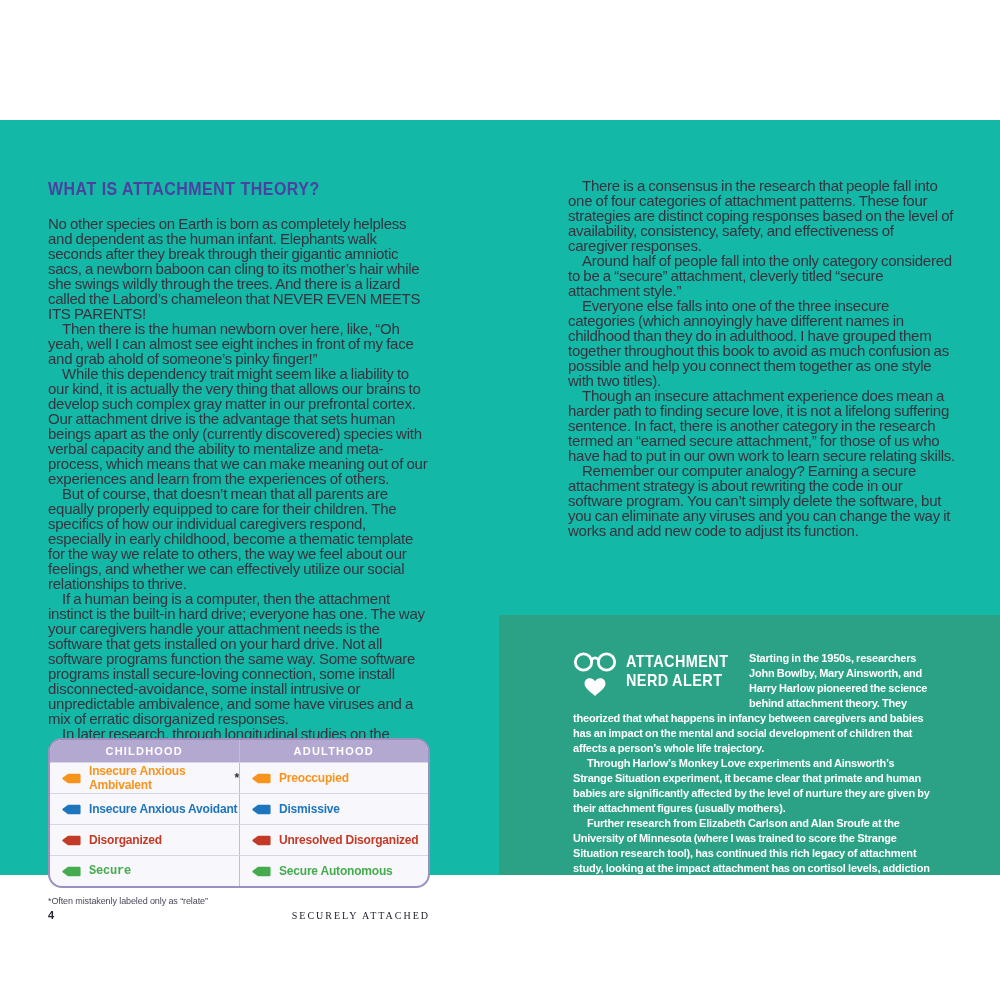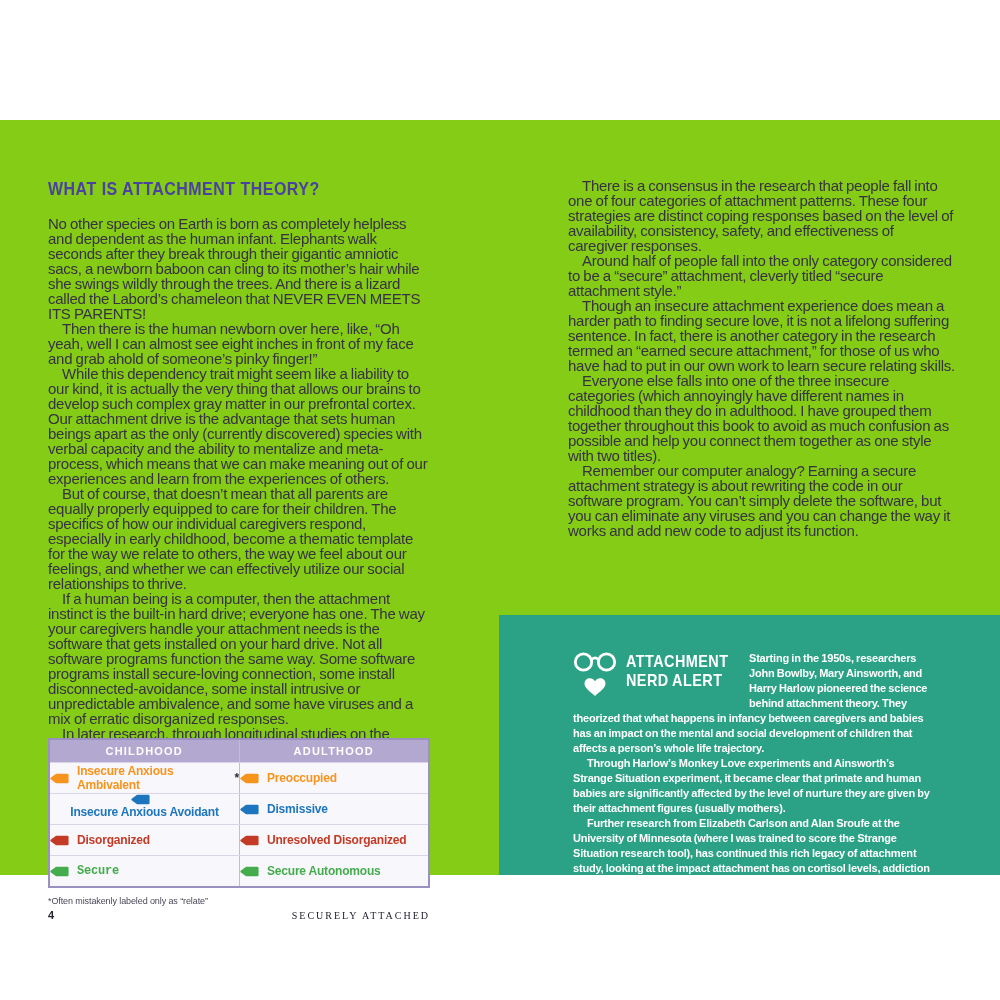--- a/index.html
+++ b/index.html
@@ -16,30 +16,30 @@
   .page-title{
     margin:0 0 16px 0;font-size:19px;font-weight:bold;letter-spacing:0.6px;
     transform:scaleX(0.84);transform-origin:left center;white-space:nowrap;
   }
   .bodytext{font-size:15px;line-height:15px;color:#37323f;letter-spacing:-0.25px;word-spacing:-0.6px;}
   .bodytext p{margin:0;}
   .bodytext p.indent{text-indent:14px;}
   
   .table-block{position:absolute;left:0px;top:560px;width:382px;}
   .styles-table{
-    width:382px;border:2px solid #9b91c0;border-radius:0;overflow:hidden;
+    width:382px;border:2px solid #9b91c0;border-radius:14px;overflow:hidden;
     background:#f8f7fb;box-sizing:border-box;
   }
   .t-head{display:flex;height:22px;}
   .t-head .cell{
     width:50%;display:flex;align-items:center;justify-content:center;
     color:#ffffff;font-weight:bold;font-size:11px;letter-spacing:1.2px;
   }
   .t-row{display:flex;height:30px;border-top:1px solid #d9d5e6;}
-  .t-row .cell{width:50%;display:flex;align-items:center;padding-left:0;box-sizing:border-box;
+  .t-row .cell{width:50%;display:flex;align-items:center;padding-left:12px;box-sizing:border-box;
     font-weight:bold;font-size:12px;letter-spacing:-0.2px;}
   .cell.col2{border-left:1px solid #c3bbd8;}
   .t-head .cell.col2{border-left:1px solid #c3bbd8;}
   .tag-icon{flex:0 0 auto;margin-right:8px;display:inline-block;}
   .marker{color:#2f2b38;font-weight:bold;}
   .footnote{margin-top:8px;font-size:9px;color:#4c4757;letter-spacing:-0.1px;}
   .footer-row{margin-top:3px;display:flex;justify-content:space-between;align-items:baseline;}
   .page-num{font-size:11px;font-weight:bold;color:#26222f;}
   .running-footer{
     font-family:"Liberation Serif", serif;font-weight:normal;font-size:10px;
@@ -58,21 +58,21 @@
   .alert-head{float:left;width:176px;height:56px;display:flex;gap:9px;}
   .alert-title{margin-top:1px;}
   .alert-title .line{
     font-size:17px;font-weight:bold;line-height:19px;letter-spacing:0.5px;
     transform:scaleX(0.85);transform-origin:left center;white-space:nowrap;
   }
 </style>
 </head>
 <body>
 
-<div class="spread" style="background-color: #84cc16;">
+<div class="spread" style="background-color: #14b8a6;">
 
   <section class="page-left">
     <h1 class="page-title" style="color: rgb(75, 65, 161);">WHAT IS ATTACHMENT THEORY?</h1>
 
     <div class="bodytext">
       <p>No other species on Earth is born as completely helpless and dependent as the human infant. Elephants walk seconds after they break through their gigantic amniotic sacs, a newborn baboon can cling to its mother’s hair while she swings wildly through the trees. And there is a lizard called the Labord’s chameleon that NEVER EVEN MEETS ITS PARENTS!</p>
       <p class="indent">Then there is the human newborn over here, like, “Oh yeah, well I can almost see eight inches in front of my face and grab ahold of someone’s pinky finger!”</p>
       <p class="indent">While this dependency trait might seem like a liability to our kind, it is actually the very thing that allows our brains to develop such complex gray matter in our prefrontal cortex. Our attachment drive is the advantage that sets human beings apart as the only (currently discovered) species with verbal capacity and the ability to mentalize and meta-process, which means that we can make meaning out of our experiences and learn from the experiences of others.</p>
       <p class="indent">But of course, that doesn’t mean that all parents are equally properly equipped to care for their children. The specifics of how our individual caregivers respond, especially in early childhood, become a thematic template for the way we relate to others, the way we feel about our feelings, and whether we can effectively utilize our social relationships to thrive.</p>
       <p class="indent">If a human being is a computer, then the attachment instinct is the built-in hard drive; everyone has one. The way your caregivers handle your attachment needs is the software that gets installed on your hard drive. Not all software programs function the same way. Some software programs install secure-loving connection, some install disconnected-avoidance, some install intrusive or unpredictable ambivalence, and some have viruses and a mix of erratic disorganized responses.</p>
@@ -96,21 +96,21 @@
           </div>
           <div class="cell col2" style="color: rgb(247, 148, 30);">
             <svg class="tag-icon" width="19" height="11" viewBox="0 0 22 12">
                 <path d="M20 2 L7.5 2 L2 6 L7.5 10 L20 10 Z" fill="currentColor" stroke="currentColor" stroke-width="3" stroke-linejoin="round"></path>
               </svg>
             <span>Preoccupied</span>
           </div>
         </div>
 
         <div class="t-row">
-          <div class="cell" style="color: rgb(29, 118, 189); flex-direction: column;">
+          <div class="cell" style="color: rgb(29, 118, 189);">
             <svg class="tag-icon" width="19" height="11" viewBox="0 0 22 12">
                 <path d="M20 2 L7.5 2 L2 6 L7.5 10 L20 10 Z" fill="currentColor" stroke="currentColor" stroke-width="3" stroke-linejoin="round"></path>
               </svg>
             <span>Insecure Anxious Avoidant</span>
           </div>
           <div class="cell col2" style="color: rgb(29, 118, 189);">
             <svg class="tag-icon" width="19" height="11" viewBox="0 0 22 12">
                 <path d="M20 2 L7.5 2 L2 6 L7.5 10 L20 10 Z" fill="currentColor" stroke="currentColor" stroke-width="3" stroke-linejoin="round"></path>
               </svg>
             <span>Dismissive</span>
@@ -154,22 +154,22 @@
         <span class="page-num">4</span>
         <span class="running-footer">SECURELY ATTACHED</span>
       </div>
     </div>
   </section>
 
   <section class="page-right">
     <div class="bodytext">
       <p class="indent">There is a consensus in the research that people fall into one of four categories of attachment patterns. These four strategies are distinct coping responses based on the level of availability, consistency, safety, and effectiveness of caregiver responses.</p>
       <p class="indent">Around half of people fall into the only category considered to be a “secure” attachment, cleverly titled “secure attachment style.”</p>
+      <p class="indent">Everyone else falls into one of the three insecure categories (which annoyingly have different names in childhood than they do in adulthood. I have grouped them together throughout this book to avoid as much confusion as possible and help you connect them together as one style with two titles).</p>
       <p class="indent">Though an insecure attachment experience does mean a harder path to finding secure love, it is not a lifelong suffering sentence. In fact, there is another category in the research termed an “earned secure attachment,” for those of us who have had to put in our own work to learn secure relating skills.</p>
-      <p class="indent">Everyone else falls into one of the three insecure categories (which annoyingly have different names in childhood than they do in adulthood. I have grouped them together throughout this book to avoid as much confusion as possible and help you connect them together as one style with two titles).</p>
       <p class="indent">Remember our computer analogy? Earning a secure attachment strategy is about rewriting the code in our software program. You can’t simply delete the software, but you can eliminate any viruses and you can change the way it works and add new code to adjust its function.</p>
     </div>
   </section>
 
   <aside class="nerd-alert" style="background-color: rgb(43, 162, 133);">
     <div class="alert-text">
       <div class="alert-head">
         <svg width="44" height="46" viewBox="0 0 44 46">
           <circle cx="10.5" cy="11" r="8.2" fill="none" stroke="#ffffff" stroke-width="2.8"></circle>
           <circle cx="33.5" cy="11" r="8.2" fill="none" stroke="#ffffff" stroke-width="2.8"></circle>

